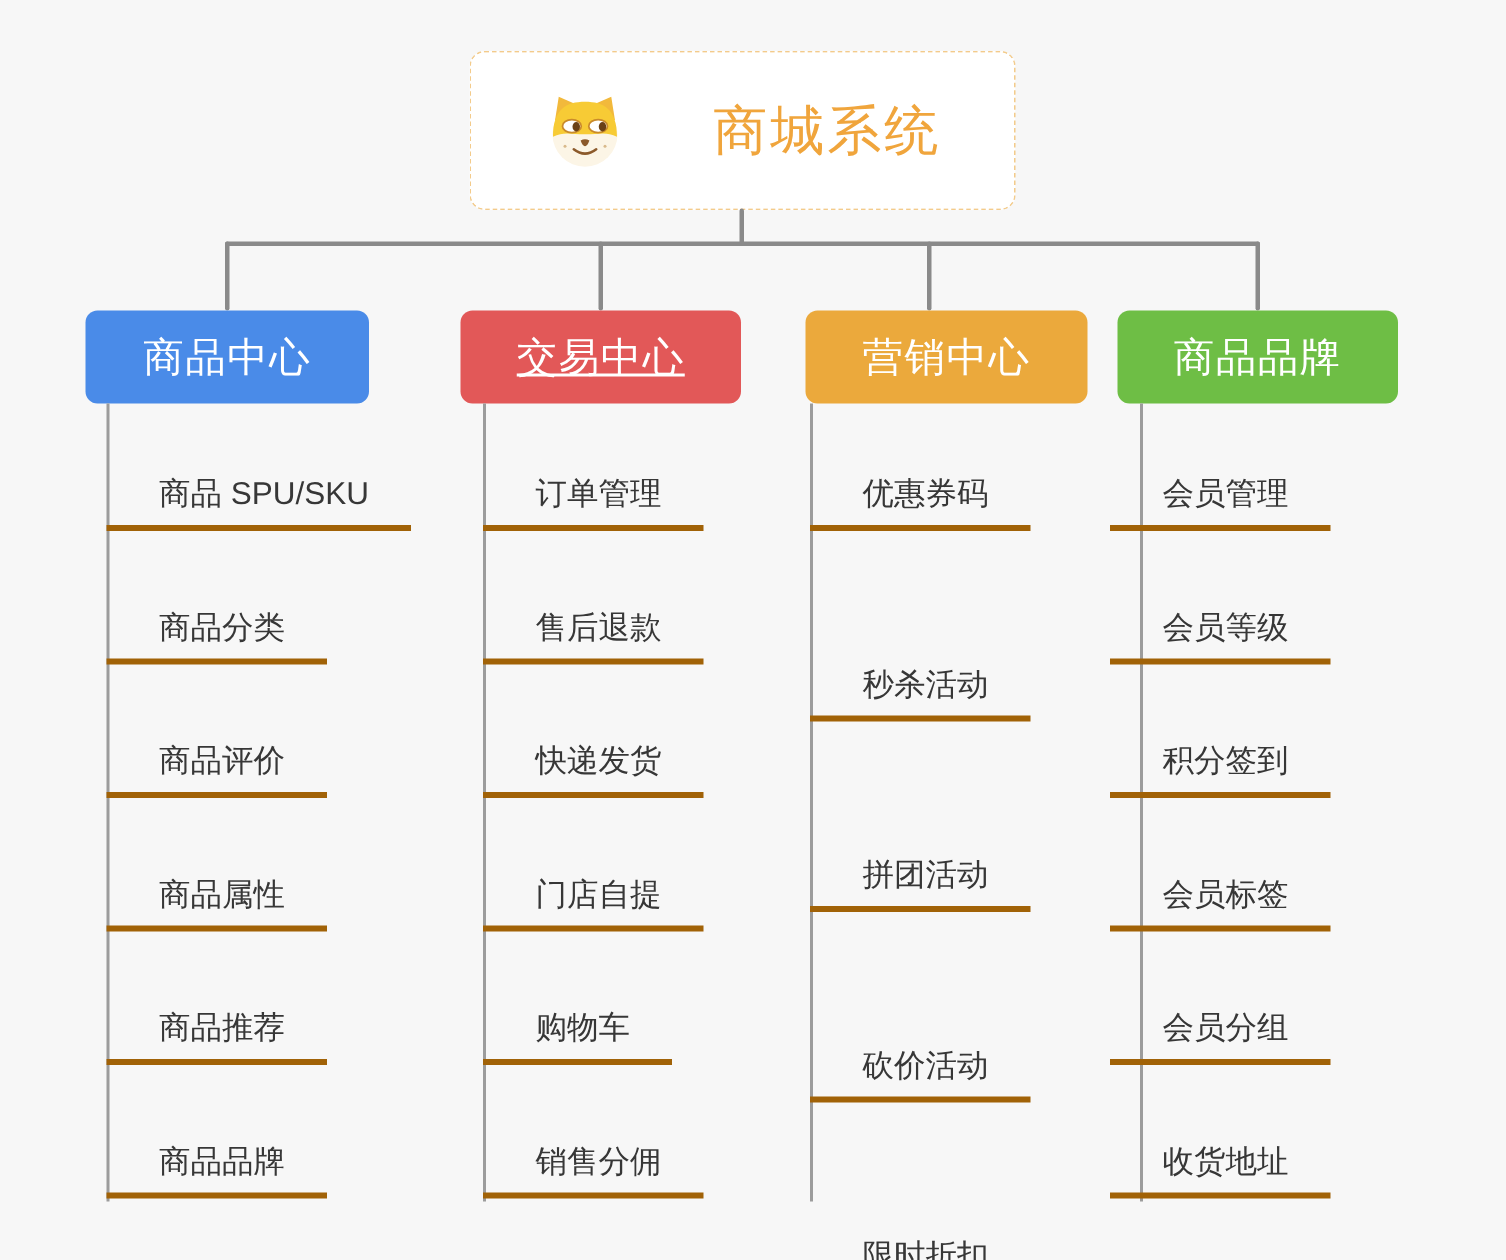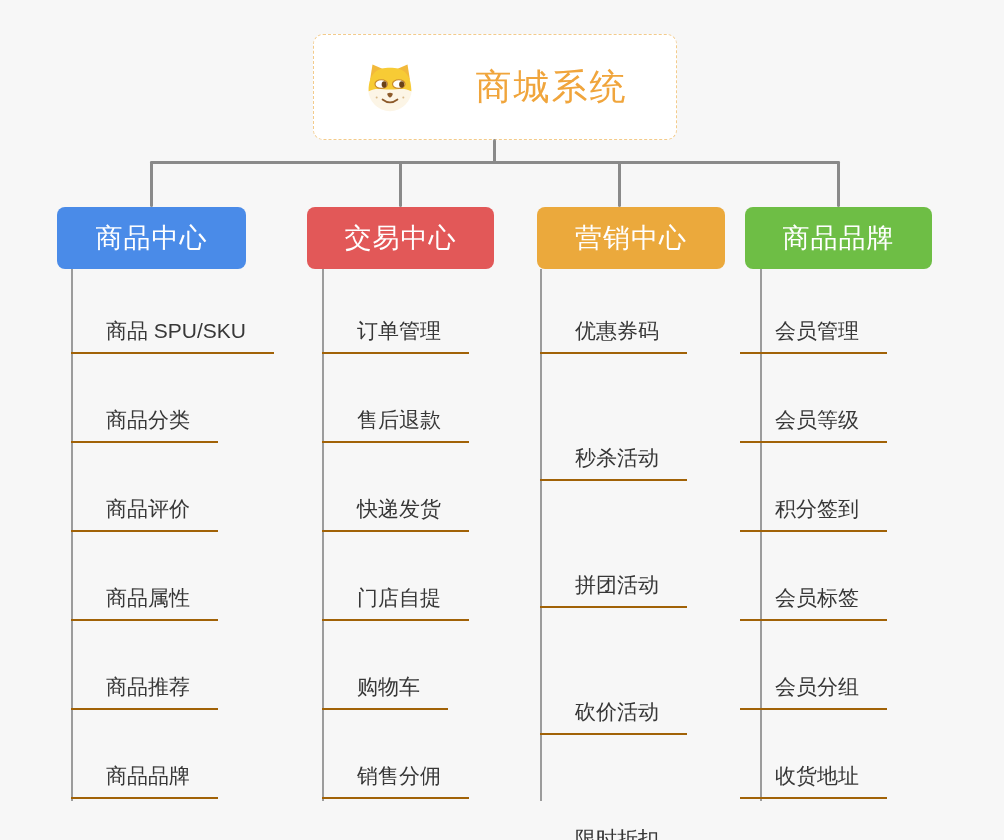--- a/index.html
+++ b/index.html
@@ -40,21 +40,21 @@
 
   
   .branch-box{
     position:absolute;top:207px;height:62px;
     border-radius:8px;
     color:#FFFFFF;font-size:27px;letter-spacing:1px;
     display:flex;align-items:center;justify-content:center;
     box-sizing:border-box;
   }
   .bb-1{left:57px;width:189px;}
-  .bb-2{left:307px;width:187px;}
+  .bb-2{left:307px;width:187px;text-decoration:underline;}
   .bb-3{left:525px;width:188px;}
   .bb-4{left:745px;width:187px;}
 
   
   .vline{position:absolute;top:269px;width:2px;height:532px;background:#9C9C9C;}
   .vl-1{left:71px;}
   .vl-2{left:322px;}
   .vl-3{left:540px;}
   .vl-4{left:760px;}
 
@@ -62,21 +62,21 @@
   .lv-1{left:71px;}
   .lv-2{left:322px;}
   .lv-3{left:540px;gap:38px;}
   .lv-4{left:740px;}
 
   .leaf{
     height:89px;
     box-sizing:border-box;
     display:flex;align-items:flex-end;
     width:max-content;
-    border-bottom:2px solid #a16207;
+    border-bottom:4px solid #a16207;
     padding:18px 28px 0 35px;
   }
   .leaf:first-child{height:85px;}
   .leaf-label{
     font-size:21px;
     color:#373737;
     padding-bottom:7px;
     white-space:nowrap;
   }
 </style>

